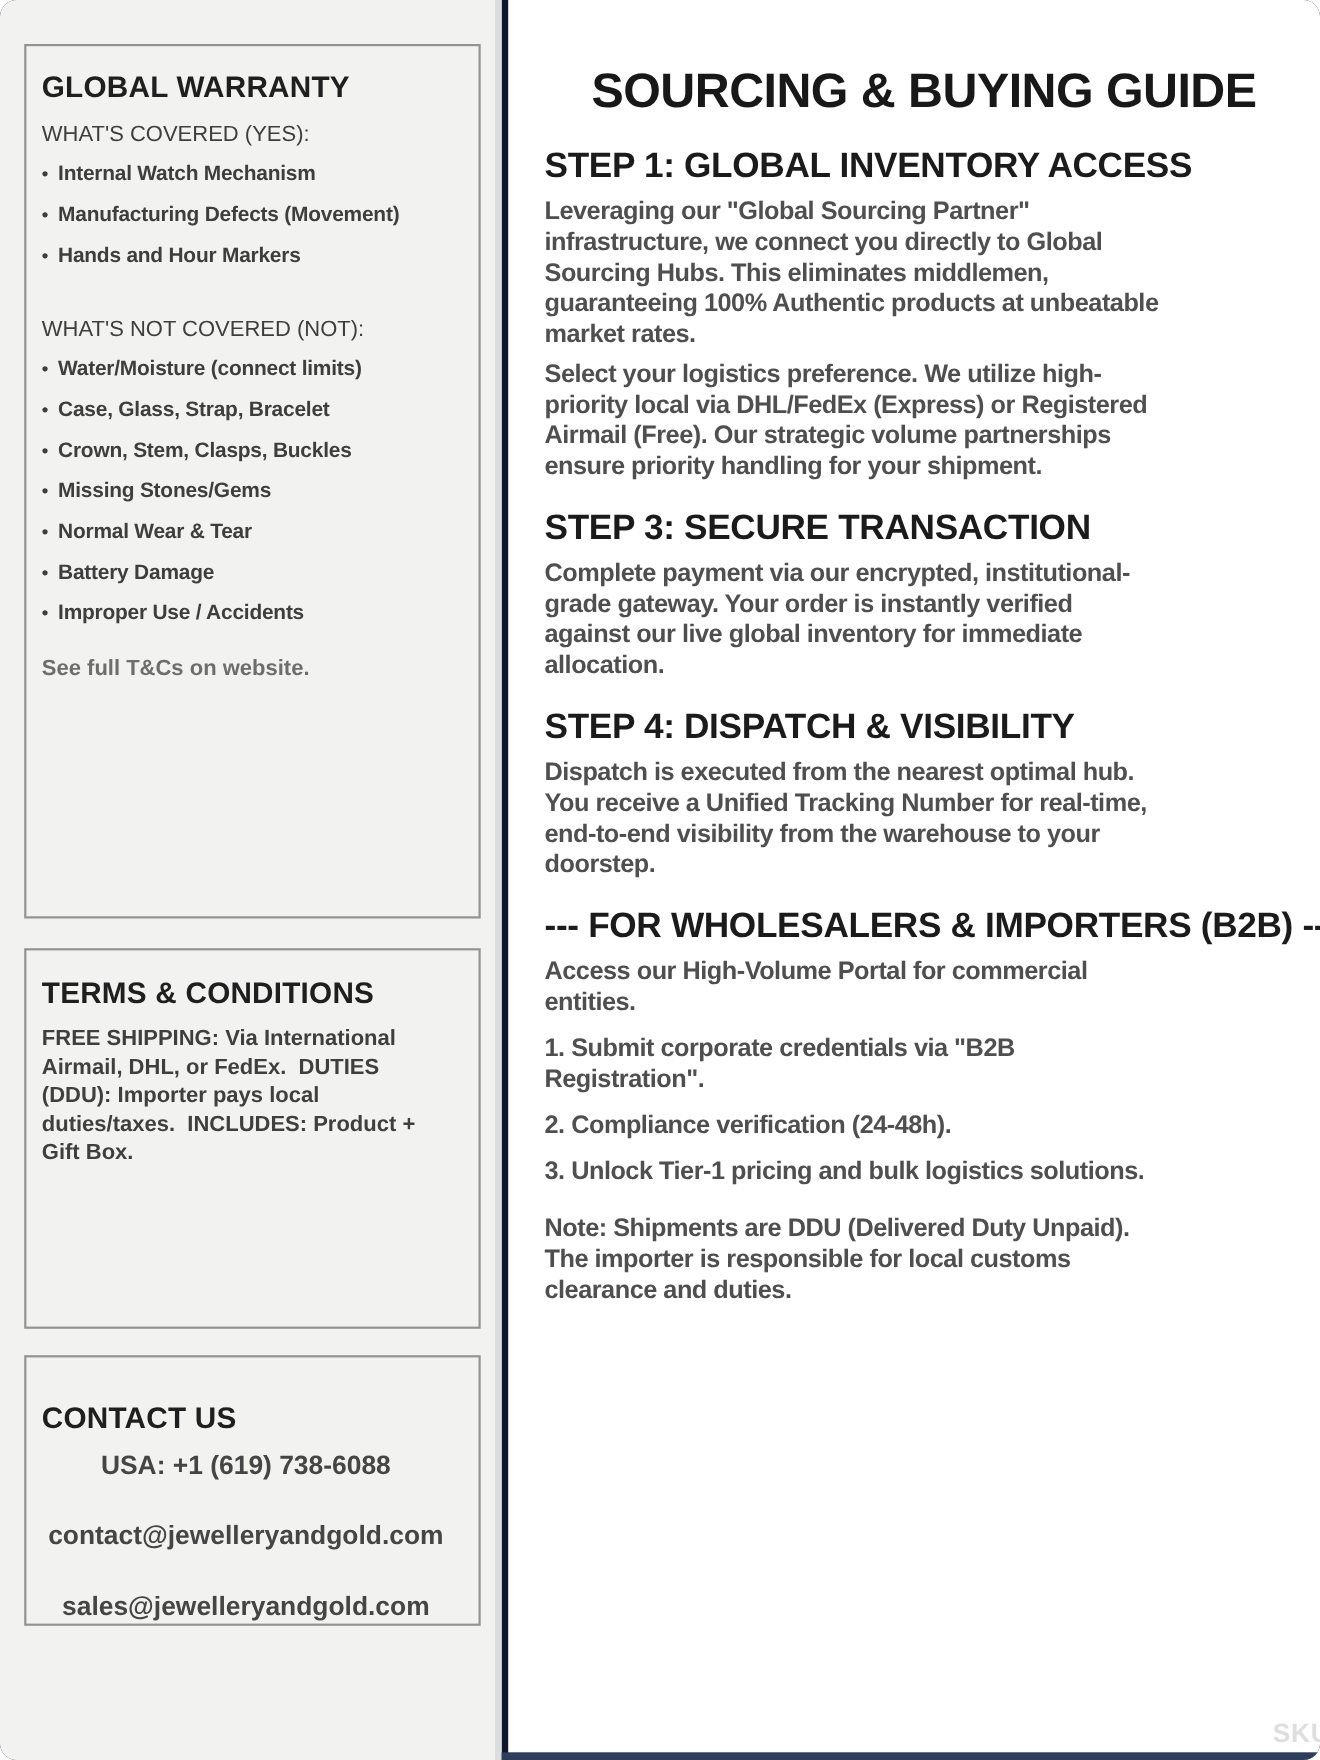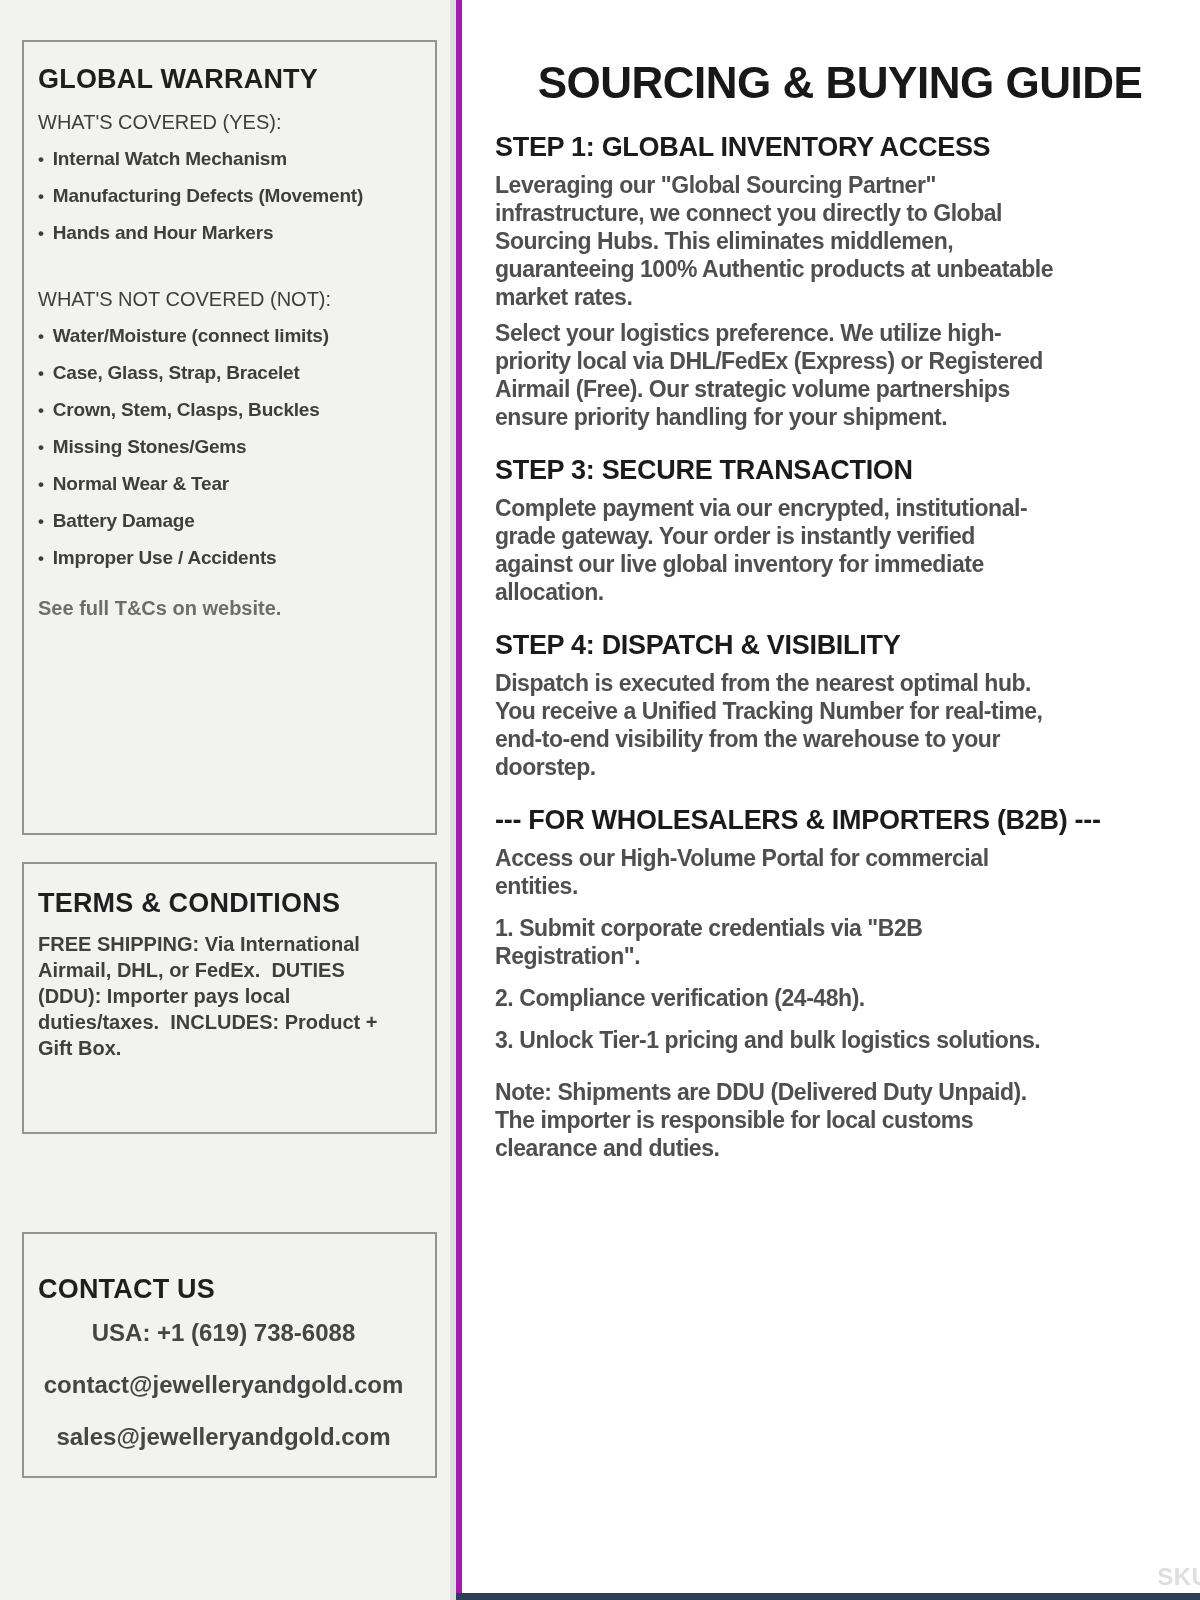--- a/index.html
+++ b/index.html
@@ -6,42 +6,43 @@
   html, body { width: 1200px; height: 1600px; }
   body {
     font-family: "Liberation Sans", sans-serif;
     background: #ffffff;
     overflow: hidden;
   }
   .page {
     position: relative;
     width: 1200px;
     height: 1600px;
-    background: #a21caf;
+    background: #0f172a;
     overflow: hidden;
+    border-radius: 15px;
   }
 
   
   .sidebar {
     position: absolute;
     left: 0; top: 0;
     width: 456px; height: 1600px;
     background: #f2f2f1;
     border-right: 6px solid #dcddde;
   }
   .side-box {
     position: absolute;
     left: 22px;
     width: 415px;
     border: 2px solid #939393;
     background: #f2f2f1;
     padding: 22px 26px 0 14px;
   }
   .box-warranty { top: 40px;  height: 795px; }
-  .box-terms    { top: 862px; height: 272px; padding-top: 24px; }
+  .box-terms    { top: 862px; height: 346px; padding-top: 24px; }
   .box-contact  { top: 1232px; height: 246px; padding-top: 40px; }
 
   .side-title {
     font-size: 27px;
     font-weight: 800;
     color: #1f1f1f;
     letter-spacing: 0.2px;
     white-space: nowrap;
   }
   .side-subhead {
@@ -83,42 +84,42 @@
     white-space: pre-wrap;
   }
   .contact-line {
     margin-top: 14px;
     font-size: 24px;
     font-weight: 700;
     color: #454545;
     white-space: nowrap;
     text-align: center;
   }
-  .contact-line + .contact-line { margin-top: 24px; }
+  .contact-line + .contact-line { margin-top: 36px; }
 
   
   .main {
     position: absolute;
     left: 462px; top: 0;
     width: 738px; height: 1600px;
     background: #ffffff;
     padding: 58px 16px 0 33px;
   }
   .main-title {
     font-size: 44px;
     font-weight: 800;
     color: #181818;
     letter-spacing: -0.5px;
     text-align: center;
     width: 690px;
     white-space: nowrap;
   }
   .section h2 {
     margin-top: 24px;
-    font-size: 27px;
+    font-size: 32px;
     font-weight: 700;
     color: #1b1b1b;
     letter-spacing: -0.3px;
     white-space: nowrap;
   }
   .section p {
     margin-top: 8px;
     width: 560px;
     font-size: 23px;
     font-weight: 700;

